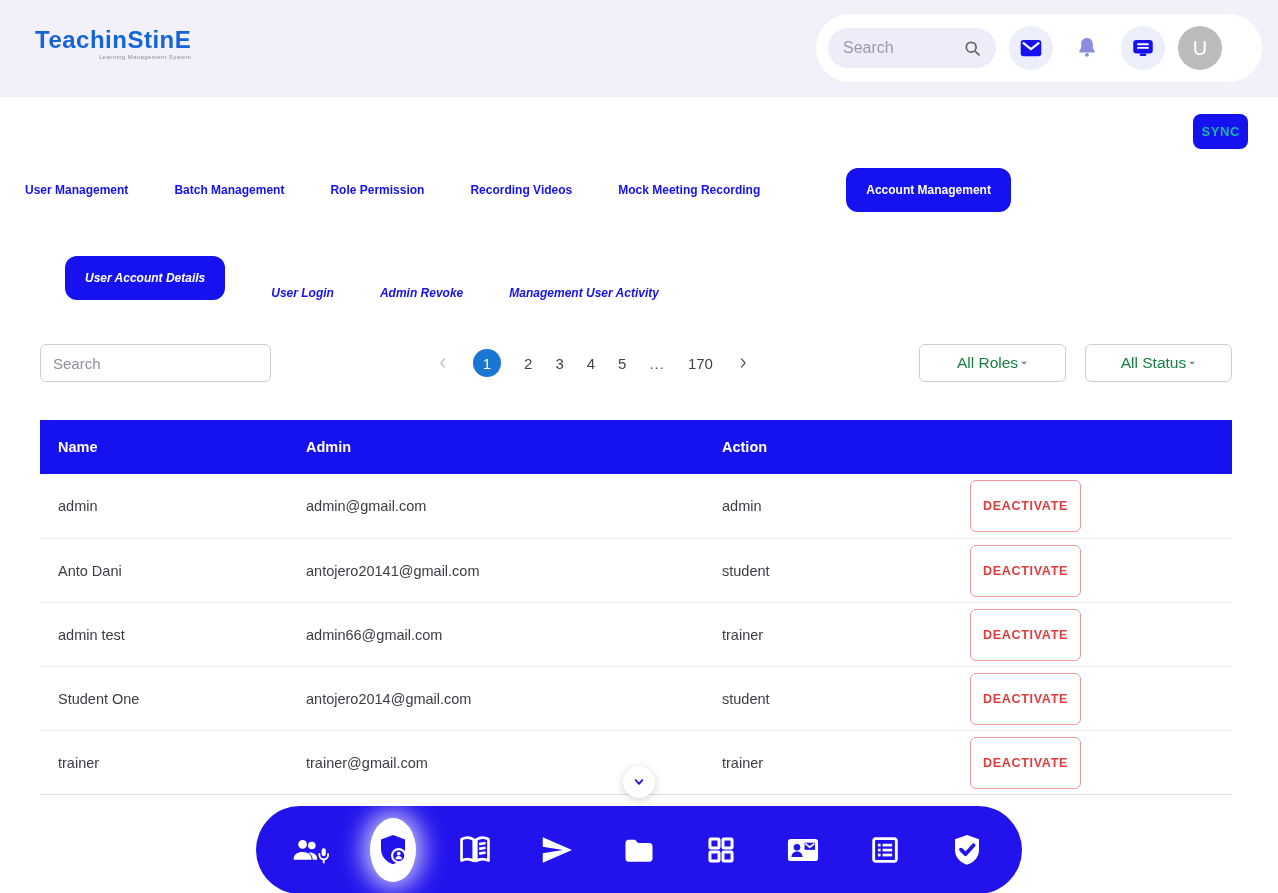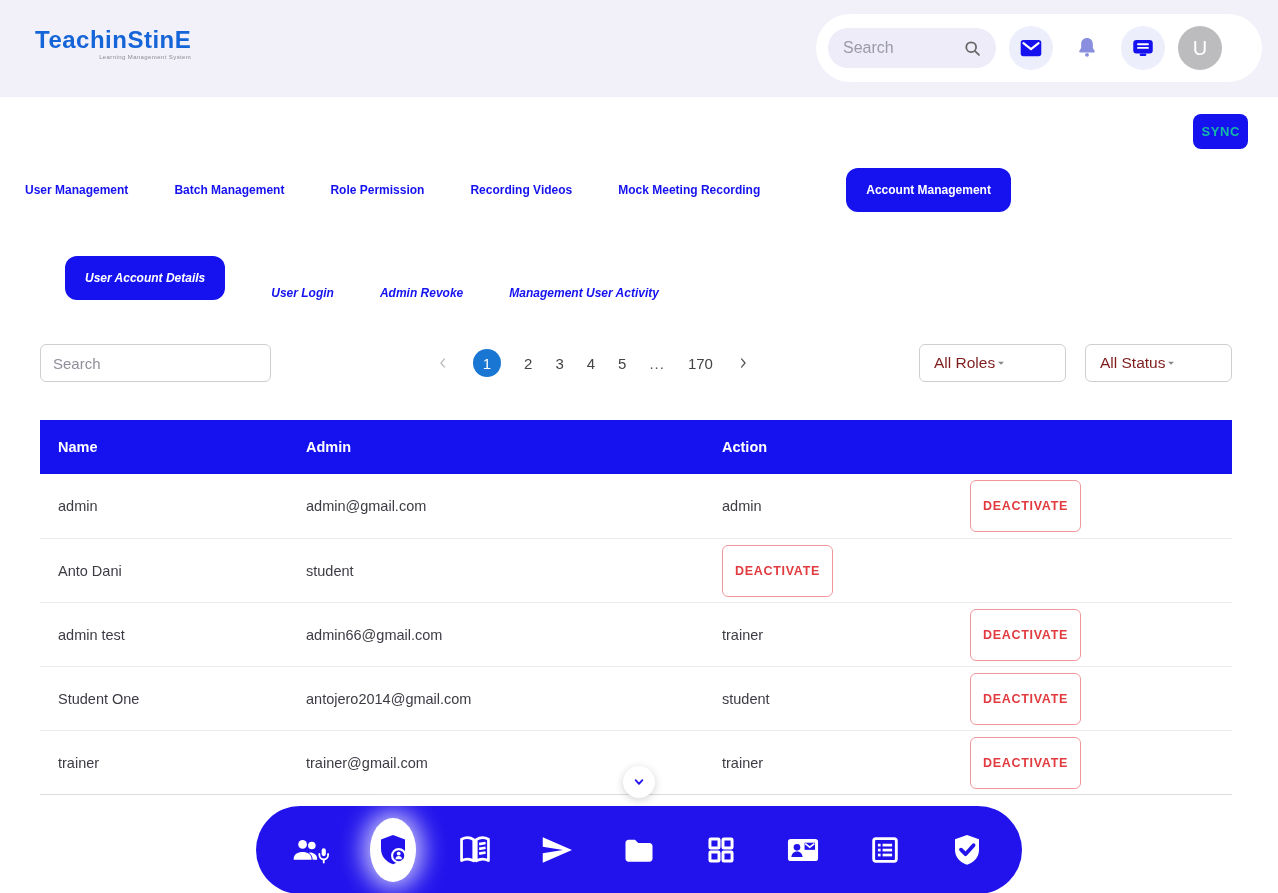--- a/index.html
+++ b/index.html
@@ -63,22 +63,22 @@
   .pagination{display:flex;align-items:center;gap:23px;justify-self:center;
     font-size:15px;color:#444;margin-left:-86px;}
   .page{cursor:pointer;}
   .page.active{width:28px;height:28px;background:var(--pag-blue);color:#fff;border-radius:50%;
     display:flex;align-items:center;justify-content:center;}
   .page-ellipsis{color:#555;letter-spacing:1px;}
   .pag-chevron{display:flex;align-items:center;cursor:pointer;}
   .dropdowns{justify-self:end;display:flex;gap:19px;}
   .dropdown{
     width:147px;height:38px;border:1px solid #cfcfcf;border-radius:6px;background:#fff;
-    display:flex;align-items:center;justify-content:flex-start;
-    padding:0 12px 0 14px;font-size:15.5px;color:#7f1d1d;cursor:pointer;
+    display:flex;align-items:center;justify-content:center;
+    padding:0 12px 0 14px;font-size:15.5px;color:#15803d;cursor:pointer;
   }
   
   .table{position:absolute;top:400px;left:40px;width:1192px;border-bottom:1px solid #dcdcdc;margin-top:20px;}
   .thead,.trow{display:grid;grid-template-columns:266px 416px 248px 262px;align-items:center;}
   .thead{height:54px;background:var(--blue);color:#fff;font-weight:700;font-size:14.5px;}
   .thead > div:first-child,.trow > div:first-child{padding-left:18px;}
   .trow{height:64px;font-size:14.5px;color:#3c3c44;background:#fff;}
   .trow + .trow{border-top:1px solid #e9e9ec;}
   .deactivate{
     color:var(--danger);border:1px solid #f0989c;background:#fff;border-radius:6px;
@@ -228,20 +228,21 @@
   </div>
 
   <div class="trow">
     <div>admin</div>
     <div>admin@gmail.com</div>
     <div>admin</div>
     <div><button class="deactivate">DEACTIVATE</button></div>
   </div>
   <div class="trow">
     <div>Anto Dani</div>
+    <div>antojero20141@gmail.com</div>
     <div>student</div>
     <div><button class="deactivate">DEACTIVATE</button></div>
   </div>
   <div class="trow">
     <div>admin test</div>
     <div>admin66@gmail.com</div>
     <div>trainer</div>
     <div><button class="deactivate">DEACTIVATE</button></div>
   </div>
   <div class="trow">

